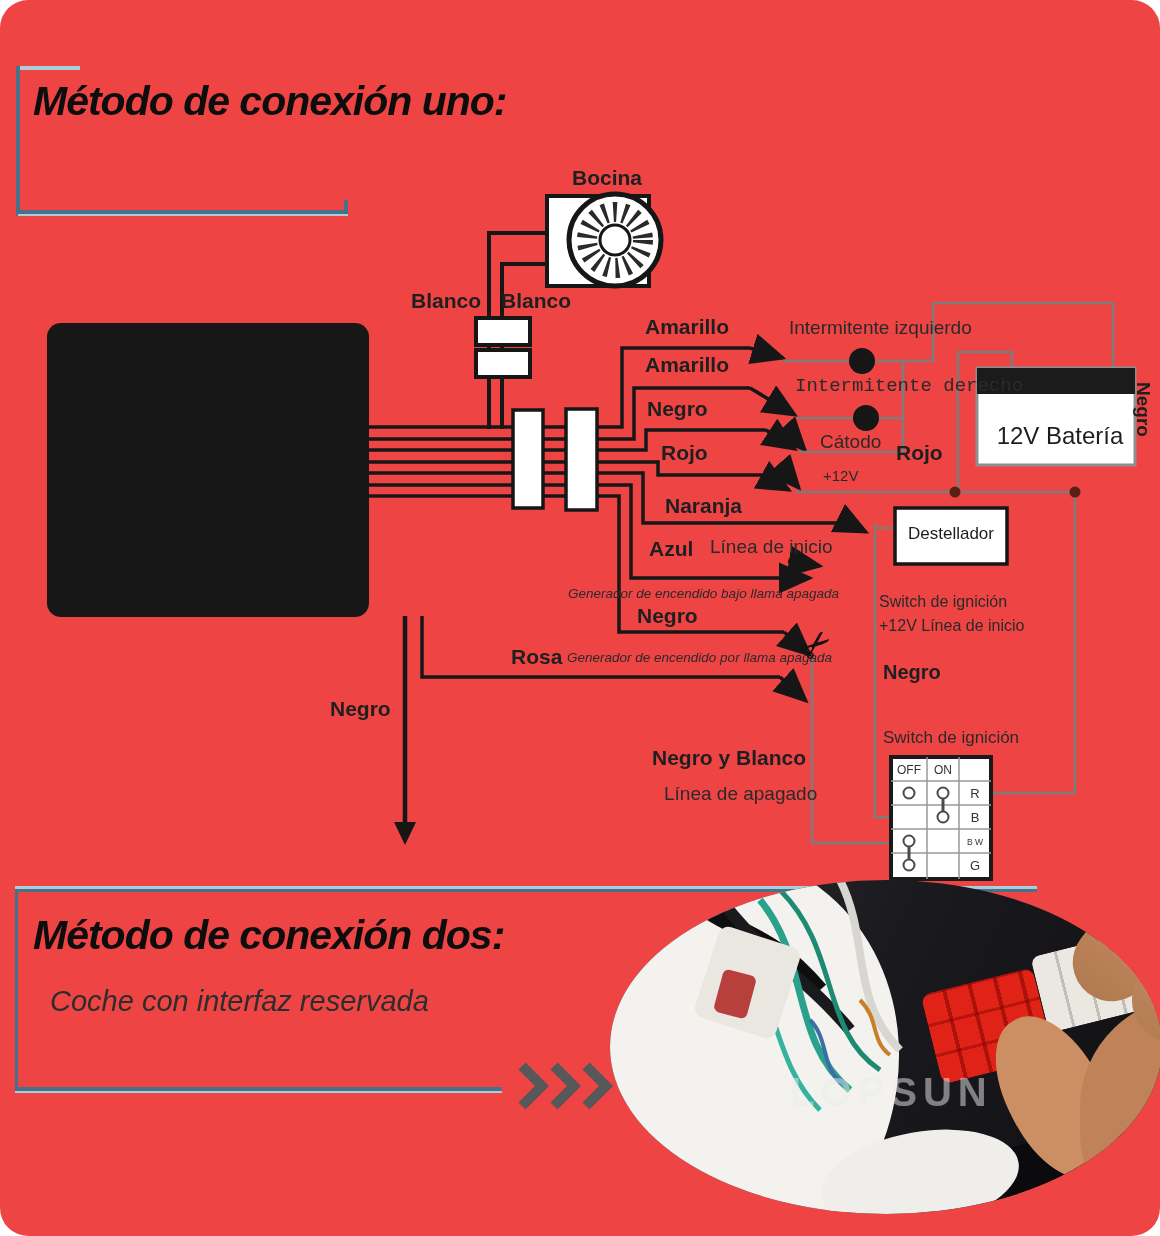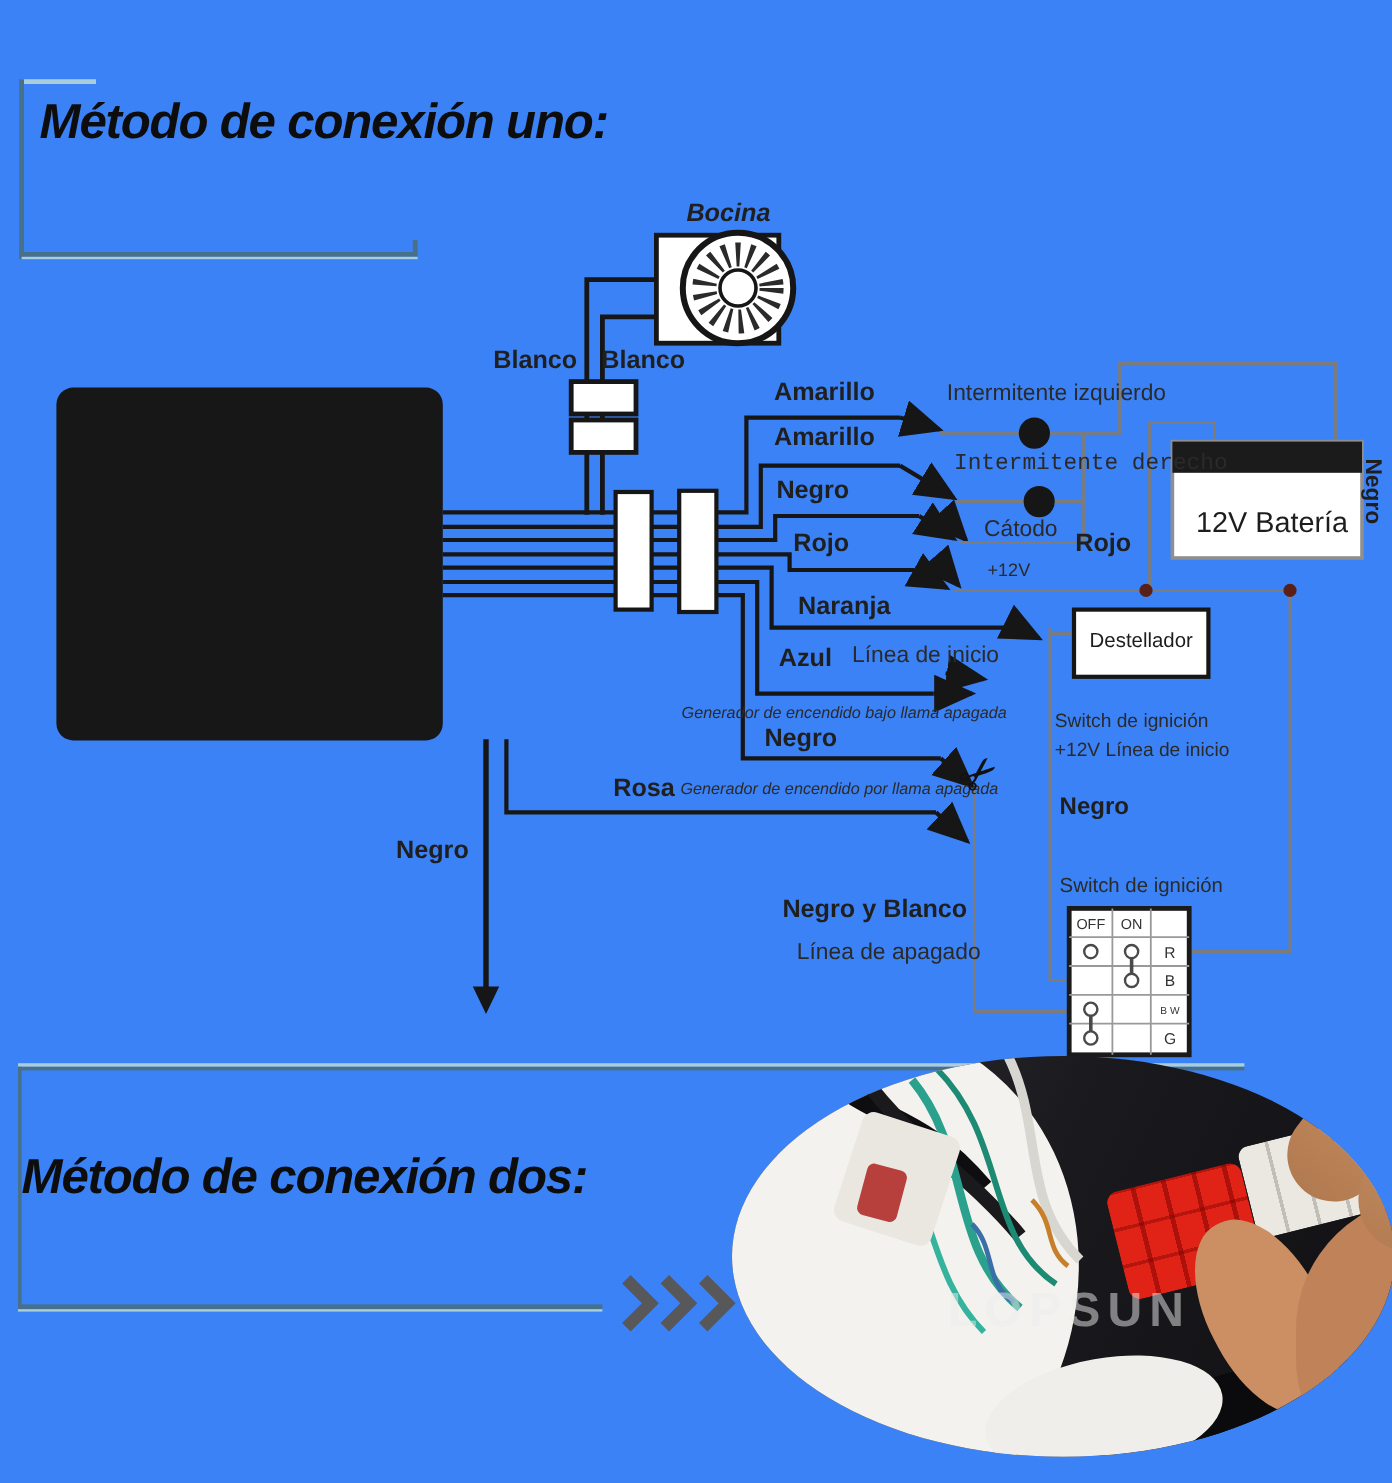--- a/index.html
+++ b/index.html
@@ -1,17 +1,17 @@
 <!DOCTYPE html>
 <html><head>
 <meta charset="utf-8">
 <style>
   html,body{margin:0;padding:0;background:#ffffff;}
-  .page{position:relative;width:1160px;height:1236px;background:#3b82f6;overflow:hidden;
-        font-family:"Liberation Sans",sans-serif;color:#1a1a1a;}
+  .page{position:relative;width:1160px;height:1236px;background:#ef4444;overflow:hidden;
+        font-family:"Liberation Sans",sans-serif;color:#1a1a1a;border-radius:28px;}
   .abs{position:absolute;}
   .diagram-svg{position:absolute;left:0;top:0;width:1160px;height:1236px;}
   
   .title-main{font-size:41px;font-weight:bold;font-style:italic;letter-spacing:-1px;color:#0d0d0d;white-space:nowrap;}
   .subtitle{font-size:27px;font-style:italic;color:#3a3a3a;white-space:nowrap;}
   .bar{position:absolute;background:#47708a;}
   .bar-light{position:absolute;background:#a9cdd9;}
   
   .wire-label{position:absolute;font-size:21px;font-weight:bold;color:#1f1f1f;white-space:nowrap;}
   .small-label{position:absolute;font-size:19px;color:#2a2a2a;white-space:nowrap;}
@@ -166,21 +166,21 @@
       <text x="975" y="870" font-size="13" fill="#333" text-anchor="middle">G</text>
     </g>
 
     <g stroke="#58585a" stroke-width="10" fill="none">
       <path d="M522,1066 L542,1086 L522,1106"></path>
       <path d="M554,1066 L574,1086 L554,1106"></path>
       <path d="M586,1066 L606,1086 L586,1106"></path>
     </g>
   </svg>
 
-  <div class="wire-label" style="left:572px;top:166px;font-style:italic;">Bocina</div>
+  <div class="wire-label" style="left:572px;top:166px;">Bocina</div>
   <div class="wire-label" style="left:411px;top:289px;">Blanco</div>
   <div class="wire-label" style="left:501px;top:289px;">Blanco</div>
   <div class="wire-label" style="left:645px;top:315px;">Amarillo</div>
   <div class="wire-label" style="left:645px;top:353px;">Amarillo</div>
   <div class="wire-label" style="left:647px;top:397px;">Negro</div>
   <div class="wire-label" style="left:661px;top:441px;">Rojo</div>
   <div class="wire-label" style="left:665px;top:494px;">Naranja</div>
   <div class="wire-label" style="left:649px;top:537px;">Azul</div>
   <div class="small-label" style="left:710px;top:536px;">Línea de inicio</div>
   <div class="tiny-label" style="left:568px;top:586px;">Generador de encendido bajo llama apagada</div>
@@ -203,21 +203,22 @@
   <div class="small-label" style="left:879px;top:617px;font-size:16px;">+12V Línea de inicio</div>
   <div class="wire-label" style="left:883px;top:661px;font-size:20px;">Negro</div>
   <div class="small-label" style="left:883px;top:728px;font-size:17px;">Switch de ignición</div>
 
   <div class="bar-light" style="left:15px;top:886px;width:1022px;height:3px;"></div>
   <div class="bar" style="left:15px;top:889px;width:1022px;height:3px;"></div>
   <div class="bar" style="left:15px;top:889px;width:3px;height:201px;"></div>
   <div class="bar" style="left:15px;top:1087px;width:487px;height:4px;"></div>
   <div class="bar-light" style="left:15px;top:1091px;width:487px;height:2px;"></div>
 
-  <div class="abs title-main" style="left:18px;top:912px;margin-top:45px;">Método de conexión dos:</div>
+  <div class="abs title-main" style="left:33px;top:912px;">Método de conexión dos:</div>
+  <div class="abs sub2" style="left:50px;top:985px;">Coche con interfaz reservada</div>
 
   <div class="photo">
     <div class="ph ph-bg"></div>
     <div class="ph ph-panel"></div>
     <svg class="ph ph-wires" viewBox="0 0 552 334">
       <path d="M60,0 C120,60 150,40 210,110" stroke="#0e0e10" stroke-width="16" fill="none"></path>
       <path d="M90,-10 C140,70 190,90 240,150" stroke="#1a1a1c" stroke-width="12" fill="none"></path>
       <path d="M150,20 C200,80 180,160 240,210" stroke="#2aa18c" stroke-width="7" fill="none"></path>
       <path d="M170,10 C230,70 210,150 270,190" stroke="#1d8a74" stroke-width="5" fill="none"></path>
       <path d="M120,60 C170,110 160,180 210,230" stroke="#35b39c" stroke-width="5" fill="none"></path>

